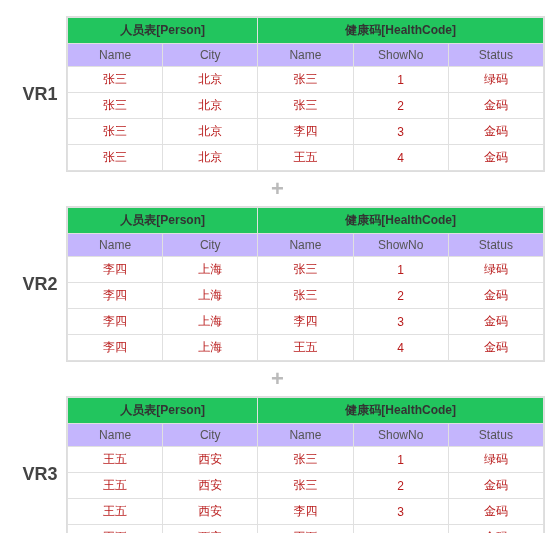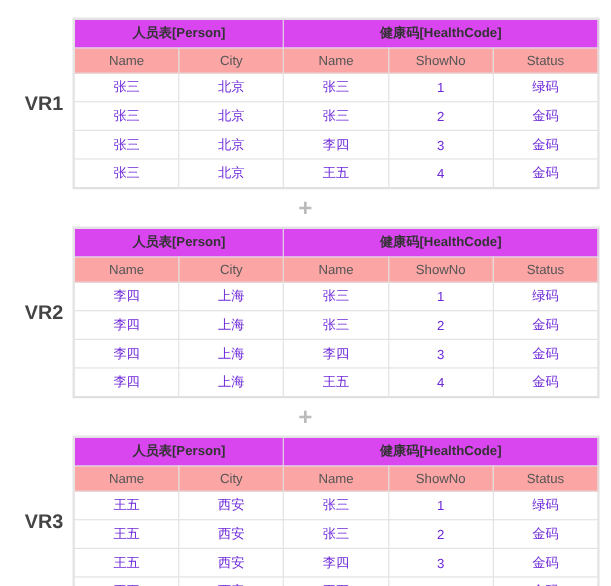--- a/index.html
+++ b/index.html
@@ -35,29 +35,29 @@
     table-layout: fixed;
   }
   th, td {
     border: 1px solid #e0e0e0;
     padding: 4px 6px;
     text-align: center;
     font-weight: normal;
     height: 22px;
   }
   .group-head th {
-    background: #d946ef;
+    background: #22c55e;
     font-weight: bold;
     color: #333;
   }
   .col-head th {
-    background: #fca5a5;
+    background: #c4b5fd;
     color: #555;
   }
-  td { color: #6d28d9; text-align: center; }
+  td { color: #b91c1c; text-align: center; }
   .sep {
     text-align: center;
     font-size: 22px;
     color: #bbb;
     line-height: 1;
     font-weight: bold;
     margin: 2px 0;
   }
 </style>
 </head>

